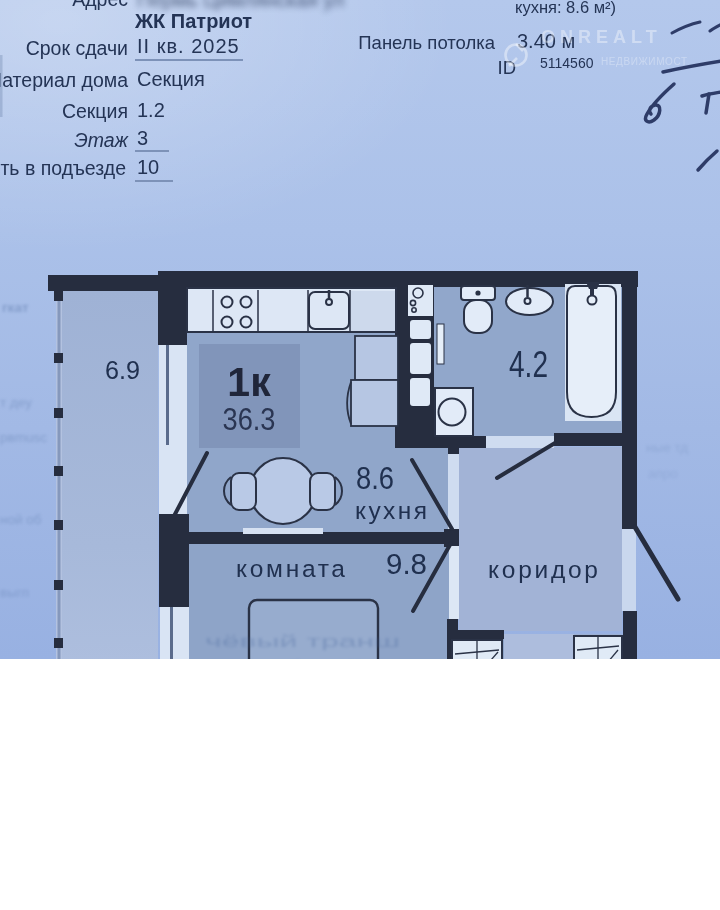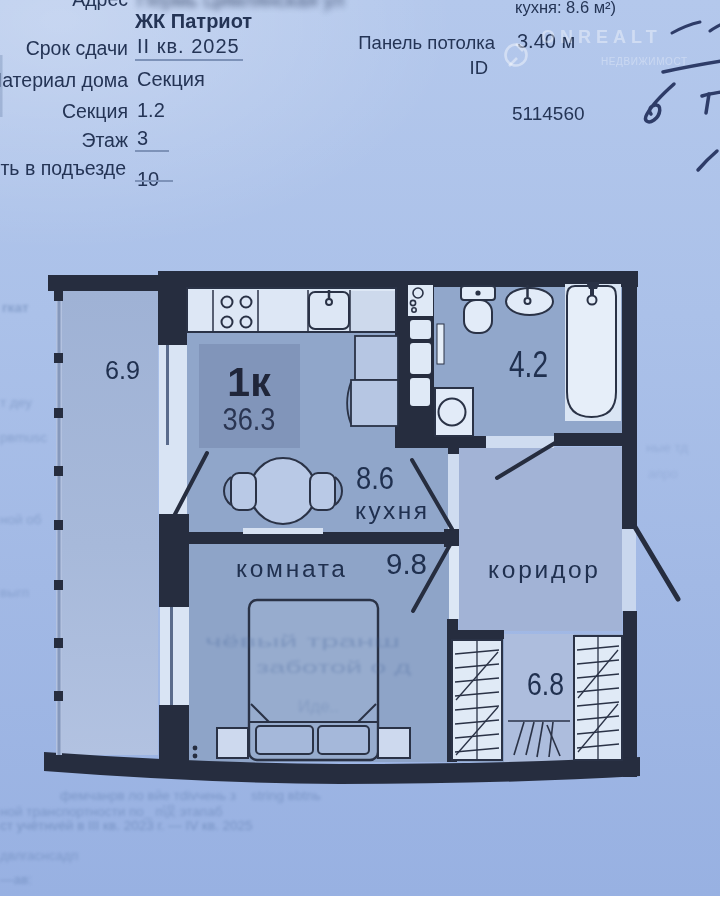--- a/index.html
+++ b/index.html
@@ -1,16 +1,16 @@
 <!DOCTYPE html>
 <html><head>
 <meta charset="utf-8">
 <style>
   html,body{margin:0;padding:0;}
-  #page{position:relative;width:720px;height:896px;overflow:hidden;
+  #page{position:relative;width:720px;height:659px;overflow:hidden;
     background:radial-gradient(720px 420px at 60px 20px,rgba(255,255,255,0.26),rgba(255,255,255,0) 55%),linear-gradient(180deg,#b4c8ec 0%,#abc1e9 35%,#a2b9e5 65%,#98b1e2 100%);
     font-family:"Liberation Sans",sans-serif;}
   .t{position:absolute;white-space:nowrap;color:#243455;}
   .lbl{text-align:left;font-size:19.5px;}
   .val{font-size:20px;}
   .ul{position:absolute;height:2px;background:#7d92b8;}
   .bleed{position:absolute;white-space:nowrap;color:#4e6da0;filter:blur(1.5px);font-size:13.5px;}
 </style>
 </head>
 <body>
@@ -24,35 +24,35 @@
   <div class="t lbl" style="right:592px;top:37px;">Срок сдачи</div>
   <div class="t val" style="left:137px;top:35px;letter-spacing:1px;">II кв. 2025</div>
   <div class="ul" style="left:135px;top:59px;width:108px;"></div>
 
   <div class="t lbl" style="right:592px;top:69px;">Материал дома</div>
   <div class="t val" style="left:137px;top:68px;">Секция</div>
 
   <div class="t lbl" style="right:592px;top:100px;">Секция</div>
   <div class="t val" style="left:137px;top:99px;">1.2</div>
 
-  <div class="t lbl" style="right:592px;top:129px;">Этаж</div>
+  <div class="t lbl" style="right:592px;top:129px;font-style:italic;">Этаж</div>
   <div class="t val" style="left:137px;top:127px;">3</div>
   <div class="ul" style="left:135px;top:150px;width:34px;"></div>
 
   <div class="t lbl" style="right:594px;top:157px;">ть в подъезде</div>
-  <div class="t val" style="left:137px;top:168px;">10</div>
+  <div class="t val" style="left:137px;top:156px;">10</div>
   <div class="ul" style="left:135px;top:180px;width:38px;"></div>
 
   <div class="t val" style="left:515px;top:-2px;font-size:16.5px;">кухня: 8.6 м²)</div>
 
   <div class="t lbl" style="right:225px;top:32px;font-size:18.5px;">Панель потолка</div>
   <div class="t val" style="left:517px;top:30px;">3.40 м</div>
 
-  <div class="t lbl" style="right:232px;top:57px;font-size:18.5px;">ID</div>
-  <div class="t val" style="left:512px;top:55px;font-size:19px;margin-top:48px;">5114560</div>
+  <div class="t lbl" style="right:204px;top:57px;font-size:18.5px;">ID</div>
+  <div class="t val" style="left:540px;top:55px;font-size:14px;">5114560</div>
 
   <div style="position:absolute;left:541px;top:27px;color:#ffffff;opacity:.38;font-size:18px;font-weight:bold;letter-spacing:5px;">ONREALT</div>
   <div style="position:absolute;left:601px;top:56px;color:#ffffff;opacity:.30;font-size:10px;letter-spacing:0.6px;">НЕДВИЖИМОСТ</div>
   <svg style="position:absolute;left:0;top:0;" width="720" height="910" viewBox="0 0 720 910">
 
     <g stroke="#ffffff" stroke-opacity="0.42" fill="none" stroke-width="2.6">
       <circle cx="516" cy="55" r="10.5"></circle>
       <path d="M509 66 L517 58 M516 44 L523 51"></path>
     </g>
 

